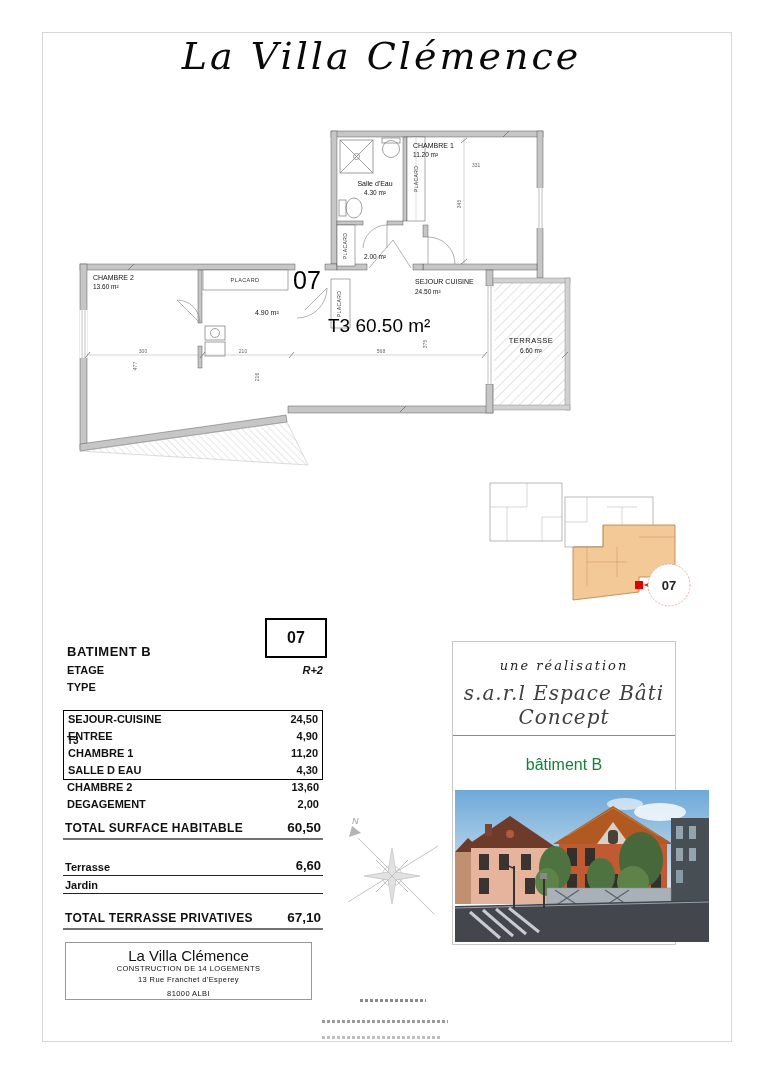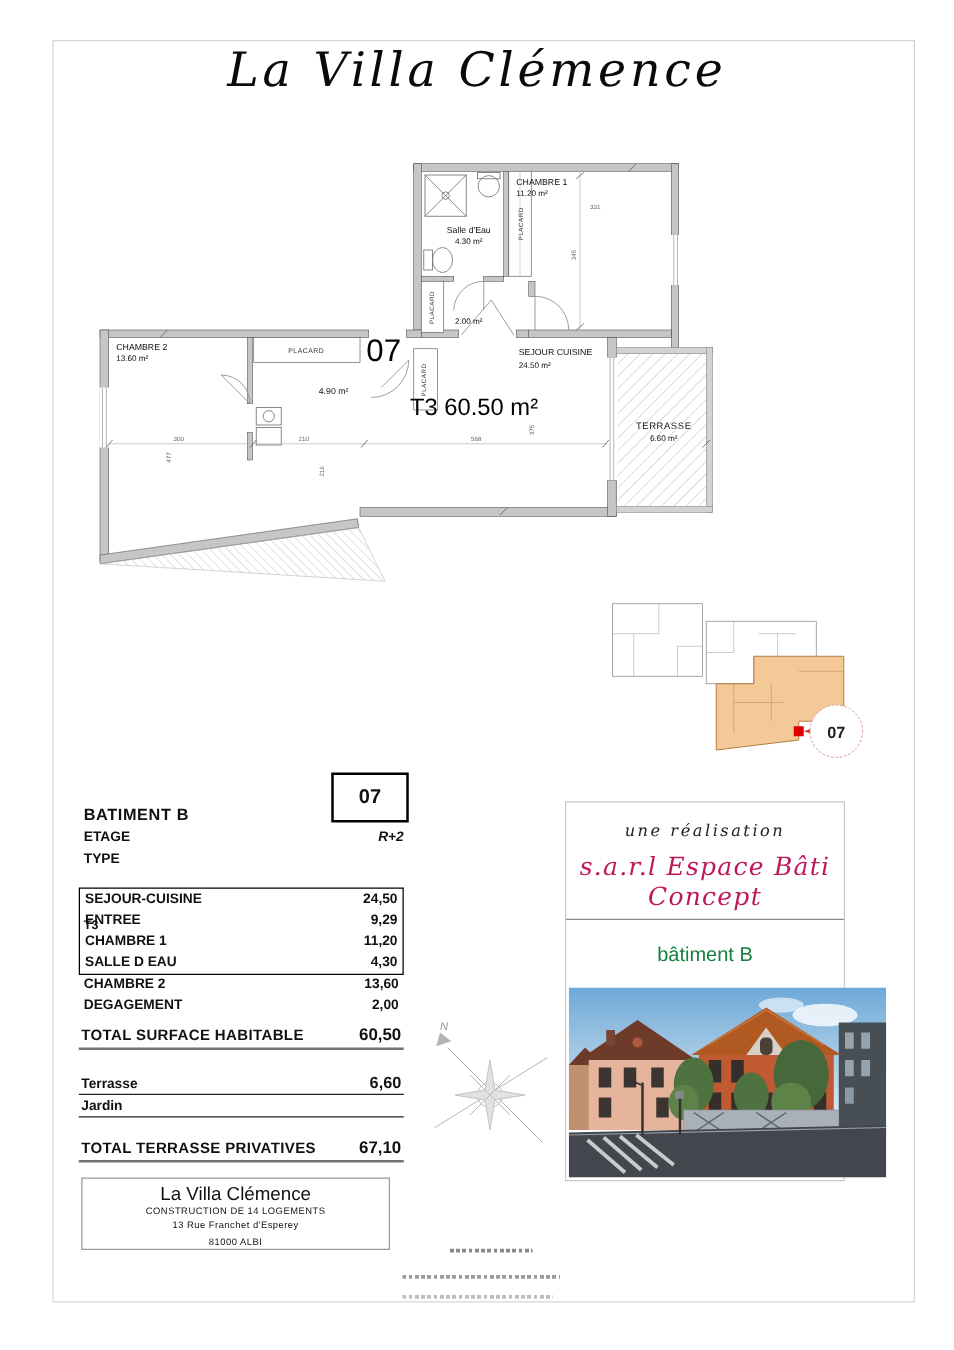--- a/index.html
+++ b/index.html
@@ -40,21 +40,21 @@
   .jard{top:879px;}
   .priv-row .lbl{font-size:11px;}
   .priv-row .val{font-size:13px;}
   .footer-box{left:65px;top:942px;width:245px;height:56px;border:1px solid #999;text-align:center;}
   .footer-name{font-size:15px;margin-top:4px;}
   .footer-sub{font-size:7.5px;line-height:1.4;letter-spacing:.4px;}
   .footer-city{font-size:7.5px;margin-top:4px;letter-spacing:.4px;}
   
   .promo{left:452px;top:641px;width:224px;height:304px;border:1px solid #c9c9c9;box-sizing:border-box;text-align:center;}
   .promo-tag{margin-top:16px;font-family:"DejaVu Serif",serif;font-style:italic;font-size:13px;letter-spacing:2px;color:#222;}
-  .promo-co{margin-top:8px;font-family:"DejaVu Serif",serif;font-style:italic;font-size:20px;letter-spacing:1px;color:#be185d;}
+  .promo-co{margin-top:8px;font-family:"DejaVu Serif",serif;font-style:italic;font-size:20px;letter-spacing:1px;color:#404040;}
   .promo-rule{border-bottom:1px solid #888;margin-top:6px;}
   .promo-bld{margin-top:20px;font-size:16px;color:#15803d;}
   .photo{position:absolute;left:2px;top:148px;}
   
   .fp{height:3px;background:repeating-linear-gradient(90deg,#8a8a8a 0 3px,transparent 3px 5px);}
   .fp2{height:2.5px;background:repeating-linear-gradient(90deg,#9a9a9a 0 3px,transparent 3px 5px);}
   .fp3{height:2.5px;background:repeating-linear-gradient(90deg,#bdbdbd 0 3px,transparent 3px 5px);}
 </style>
 </head>
 <body>
@@ -253,21 +253,21 @@
     <span class="t3v">T3</span>
   </div>
 
   <div class="abs rooms-box">
     <div class="rrow">
       <span>SEJOUR-CUISINE</span>
         <span>24,50</span>
       </div>
     <div class="rrow">
       <span>ENTREE</span>
-        <span>9,29</span>
+        <span>4,90</span>
       </div>
     <div class="rrow">
       <span>CHAMBRE 1</span>
         <span>11,20</span>
       </div>
     <div class="rrow">
       <span>SALLE D EAU</span>
         <span>4,30</span>
       </div>
   </div>

